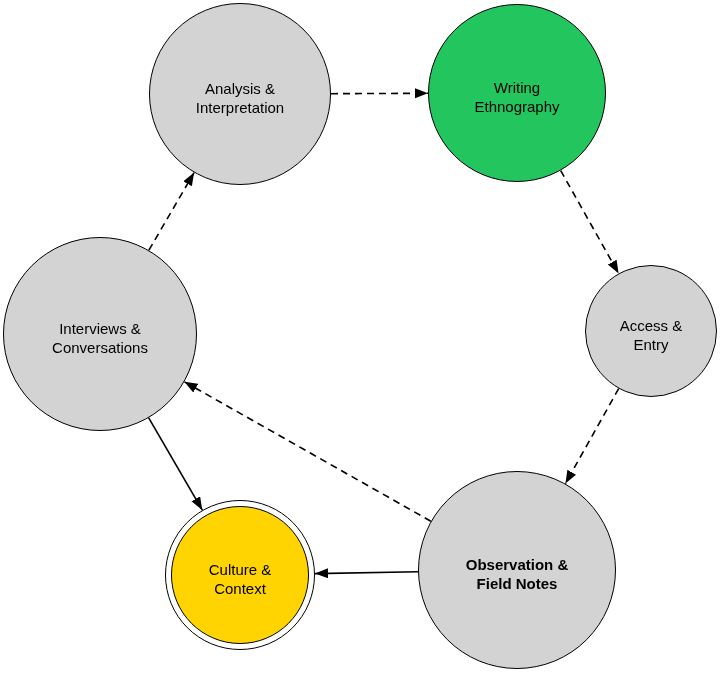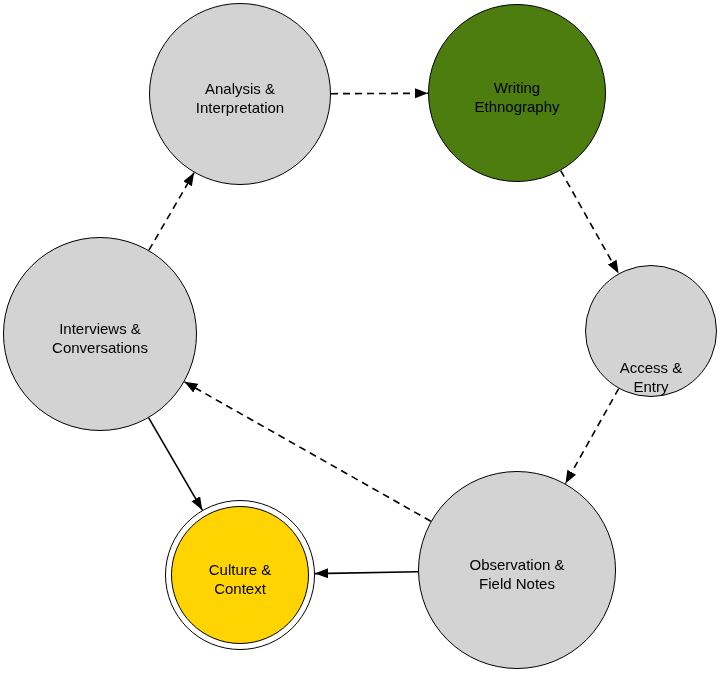--- a/index.html
+++ b/index.html
@@ -64,33 +64,33 @@
 
 <div class="stage">
   <div id="nodes">
       <div class="node" style="left: 149px; top: 3px; width: 182px; height: 182px;">
         <div class="node-inner" style="background: rgb(211, 211, 211);">
           <span class="node-label">Analysis &amp;
 Interpretation</span>
         </div>
       </div>
       <div class="node" style="left: 428px; top: 4px; width: 178px; height: 178px;">
-        <div class="node-inner" style="background: #4d7c0f; text-align: center;">
+        <div class="node-inner" style="background: #22c55e; text-align: center;">
           <span class="node-label">Writing
 Ethnography</span>
         </div>
       </div>
       <div class="node" style="left: 585px; top: 265px; width: 132px; height: 132px;">
-        <div class="node-inner" style="background: rgb(211, 211, 211); align-items: flex-end;">
+        <div class="node-inner" style="background: rgb(211, 211, 211);">
           <span class="node-label">Access &amp;
 Entry</span>
         </div>
       </div>
       <div class="node" style="left: 418px; top: 471px; width: 198px; height: 198px;">
-        <div class="node-inner" style="background: rgb(211, 211, 211);">
+        <div class="node-inner" style="background: rgb(211, 211, 211); font-weight: bold;">
           <span class="node-label">Observation &amp;
 Field Notes</span>
         </div>
       </div>
       <div class="node double" style="left: 165px; top: 500px; width: 150px; height: 150px;">
         <div class="node-inner" style="background: rgb(255, 212, 0);">
           <span class="node-label">Culture &amp;
 Context</span>
         </div>
       </div>

